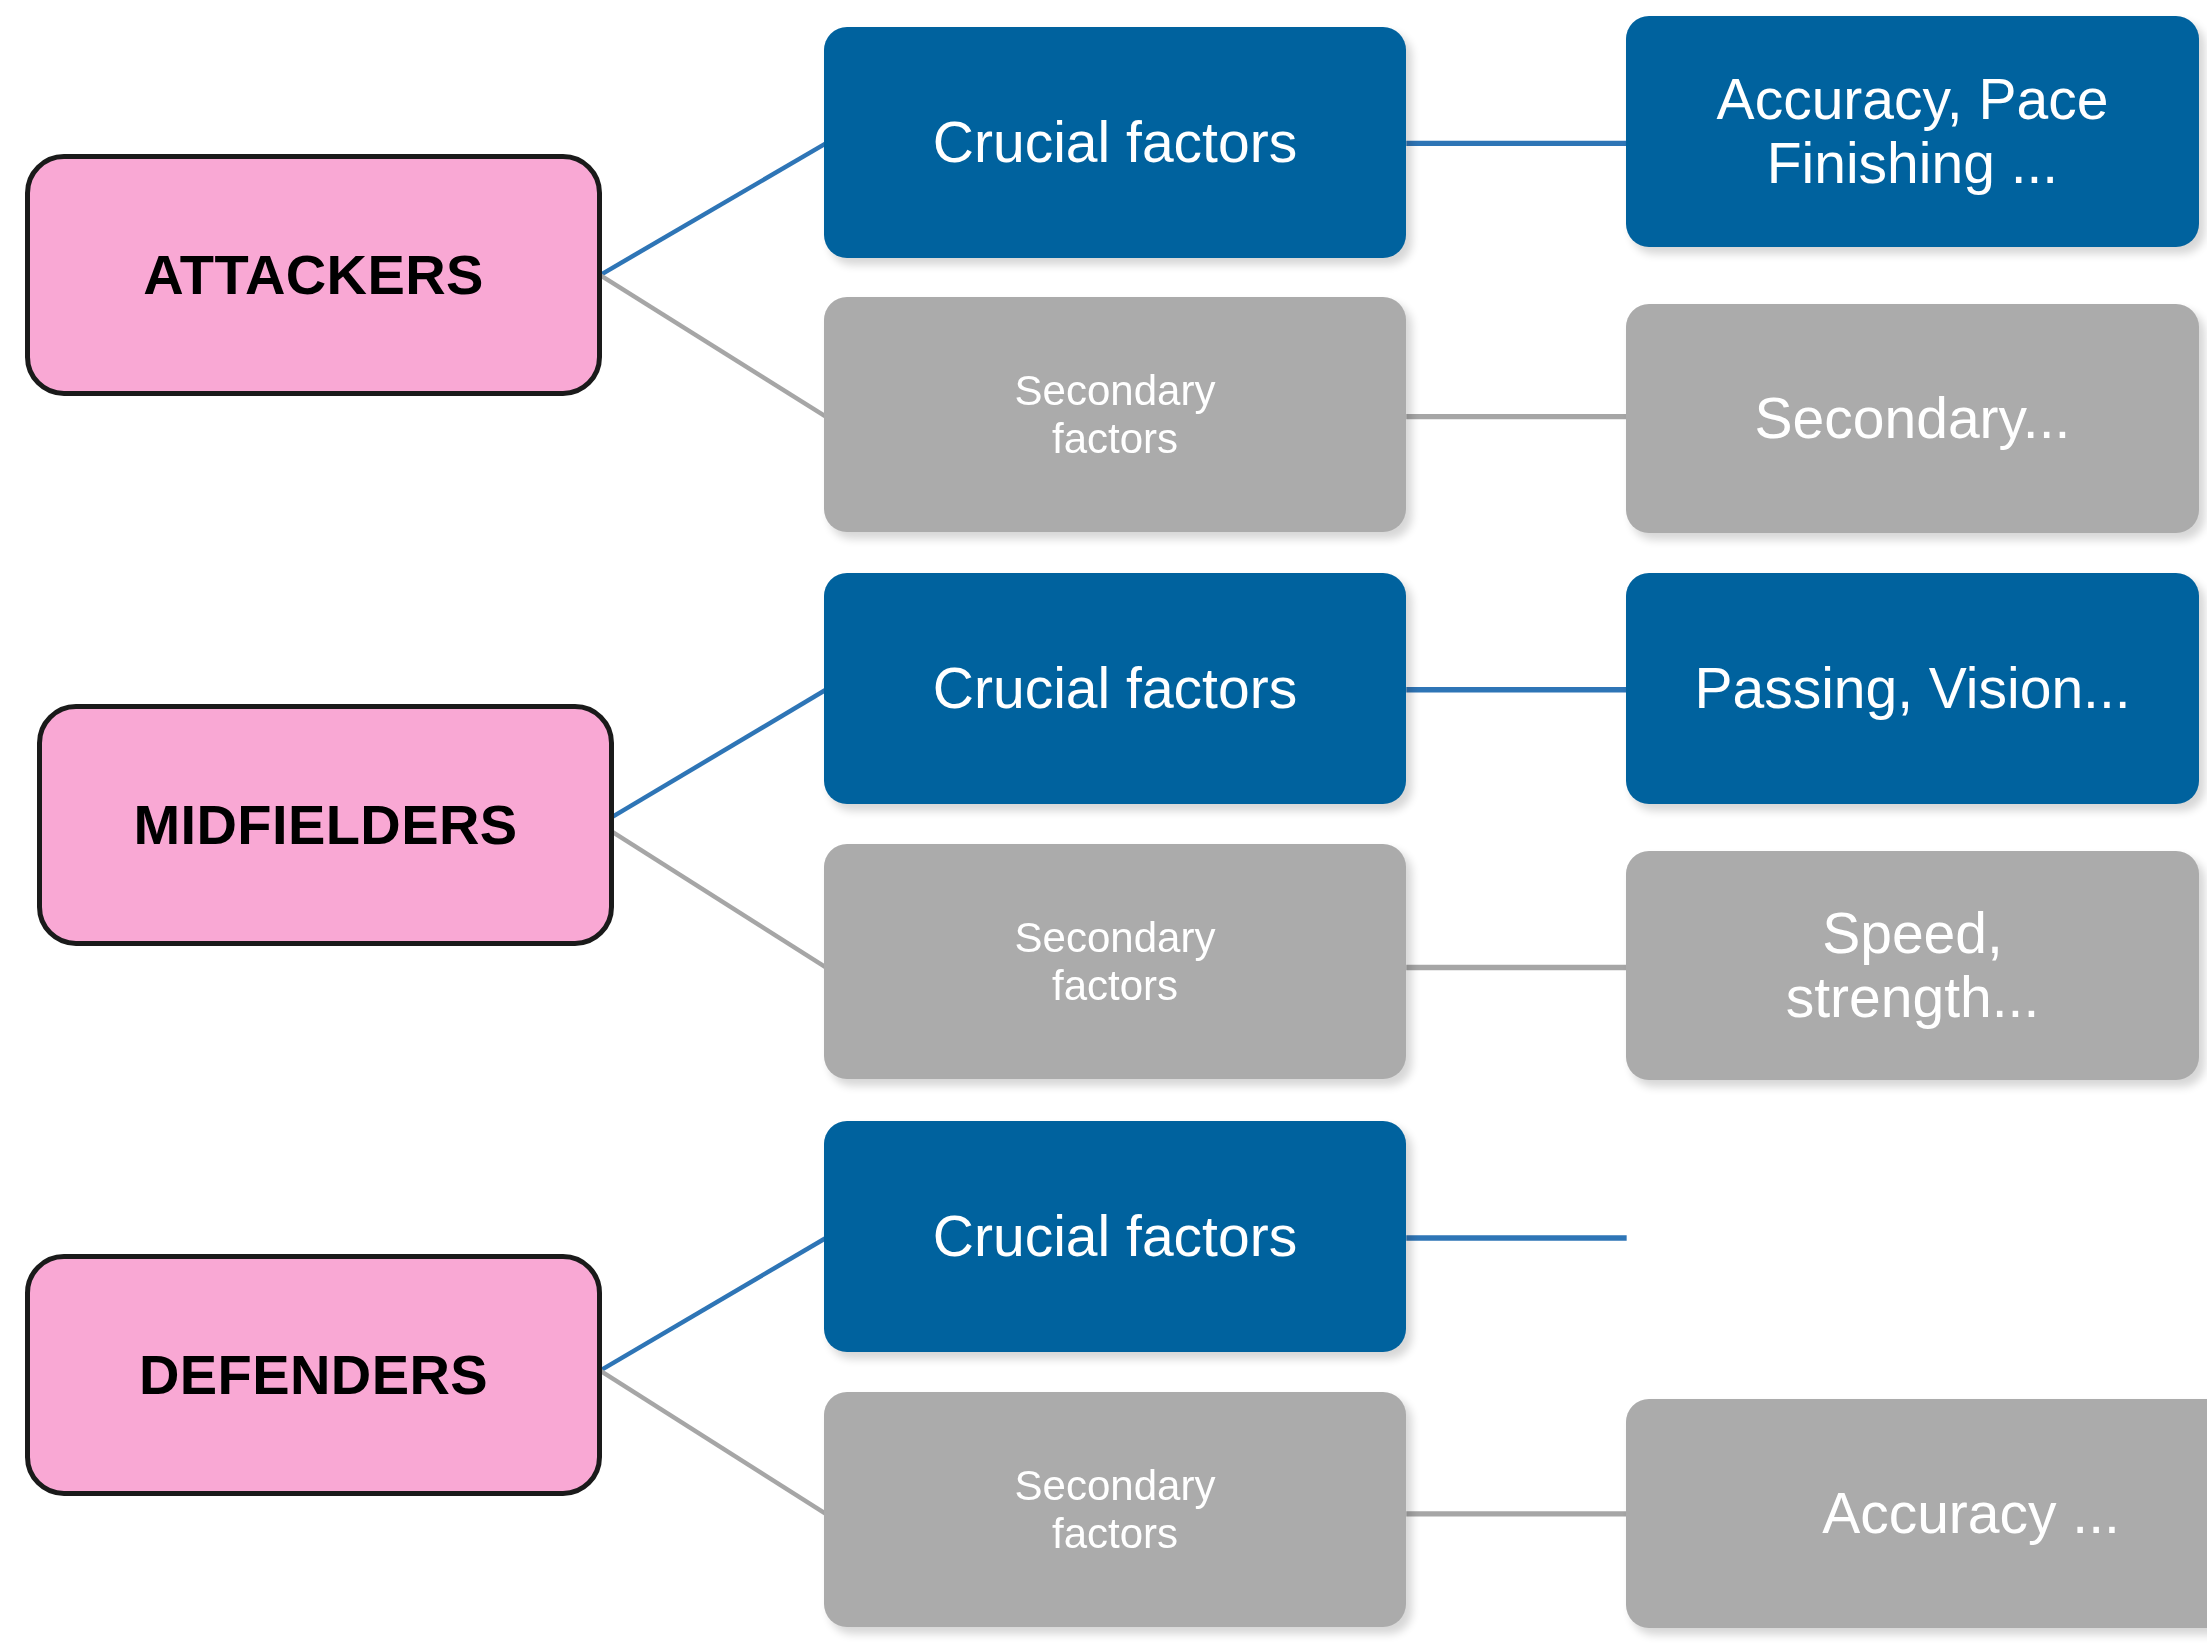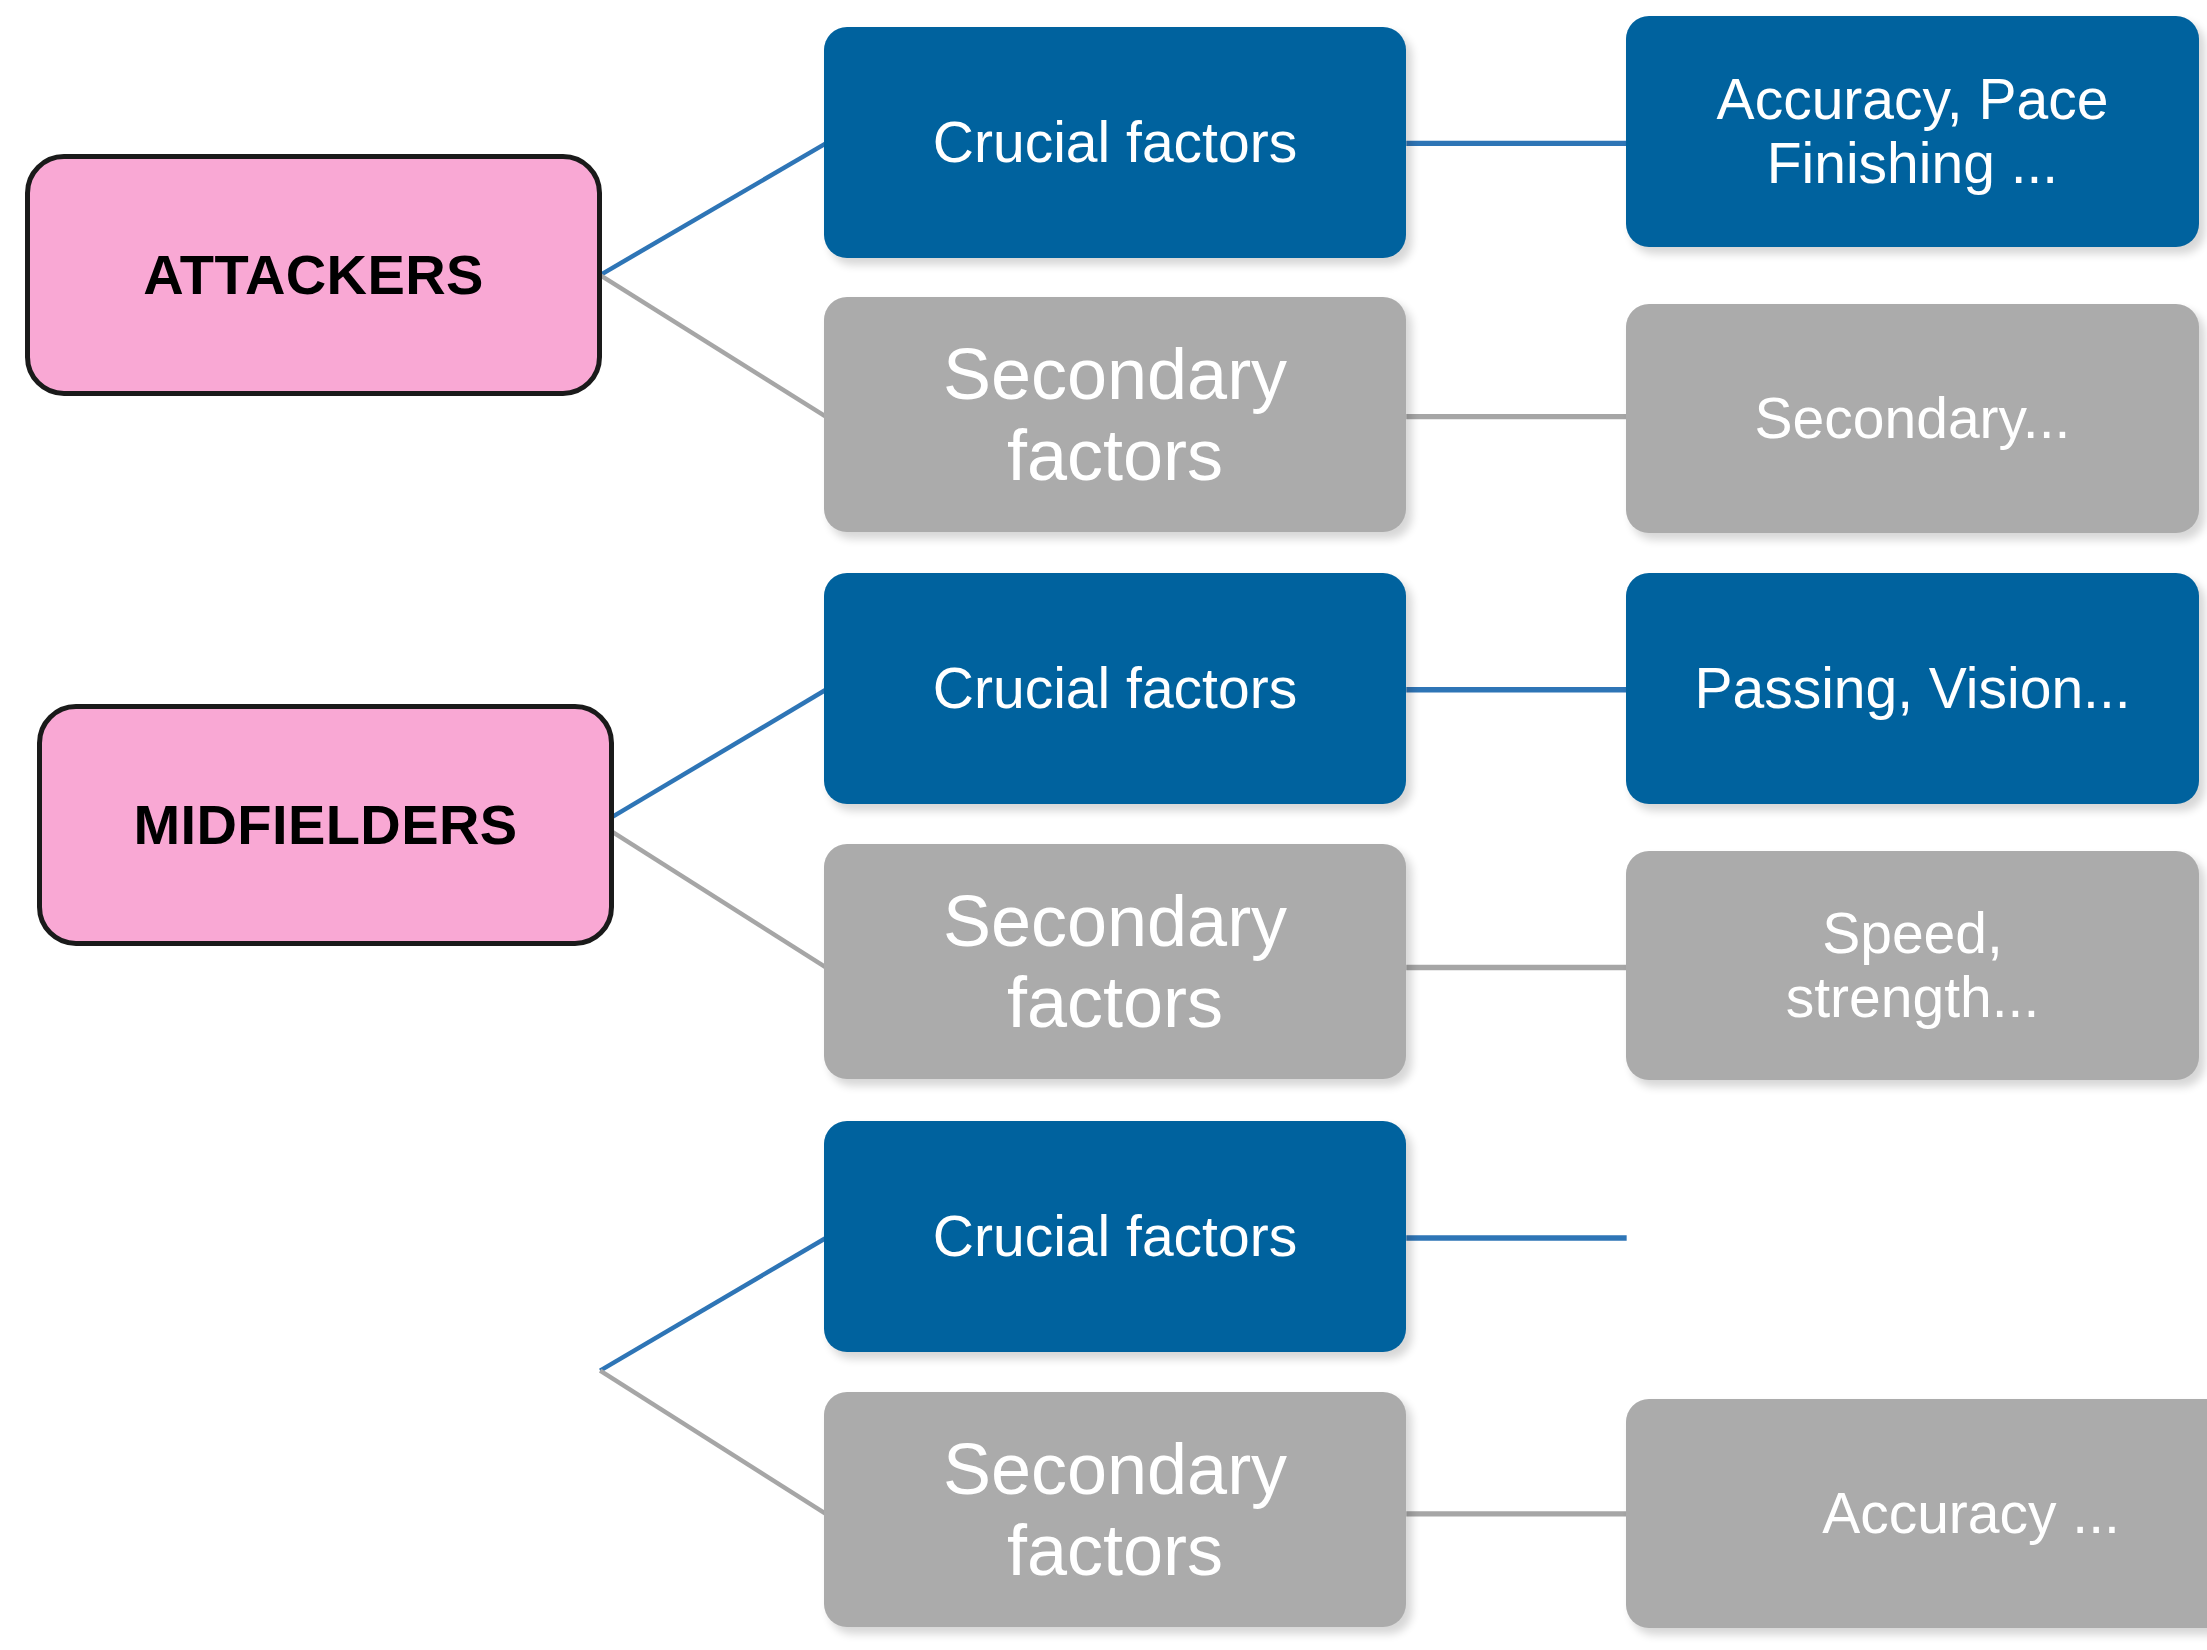--- a/index.html
+++ b/index.html
@@ -50,21 +50,21 @@
     font-size: 57px;
     font-weight: 400;
     box-shadow: 5.4px 6.3px 8px rgba(0,0,0,0.16);
     text-align: center;
   }
   
   .node.secondary {
     background: #ABABAB;
     color: #ffffff;
     border-radius: 23px;
-    font-size: 72px;
+    font-size: 42px;
     font-weight: 400;
     box-shadow: 5.4px 6.3px 8px rgba(0,0,0,0.16);
   }
   .node.leaf { font-size: 57px; }
 </style>
 </head>
 <body>
 
 <div id="canvas">
 
@@ -123,20 +123,23 @@
   <div class="node secondary" style="left:824px; top:844px; width:582px; height:235px;">
     <span>Secondary
 factors</span>
   </div>
 
   <div class="node secondary leaf" style="left:1626px; top:851px; width:573px; height:229px;">
     <span>Speed,
 strength...</span>
   </div>
 
+  <div class="node root" style="left:25px; top:1254px; width:577px; height:242px;">
+    <span>DEFENDERS</span>
+  </div>
 
   <div class="node crucial" style="left:824px; top:1121px; width:582px; height:231px;">
     <span>Crucial factors</span>
   </div>
 
 
   <div class="node secondary" style="left:824px; top:1392px; width:582px; height:235px;">
     <span>Secondary
 factors</span>
   </div>

